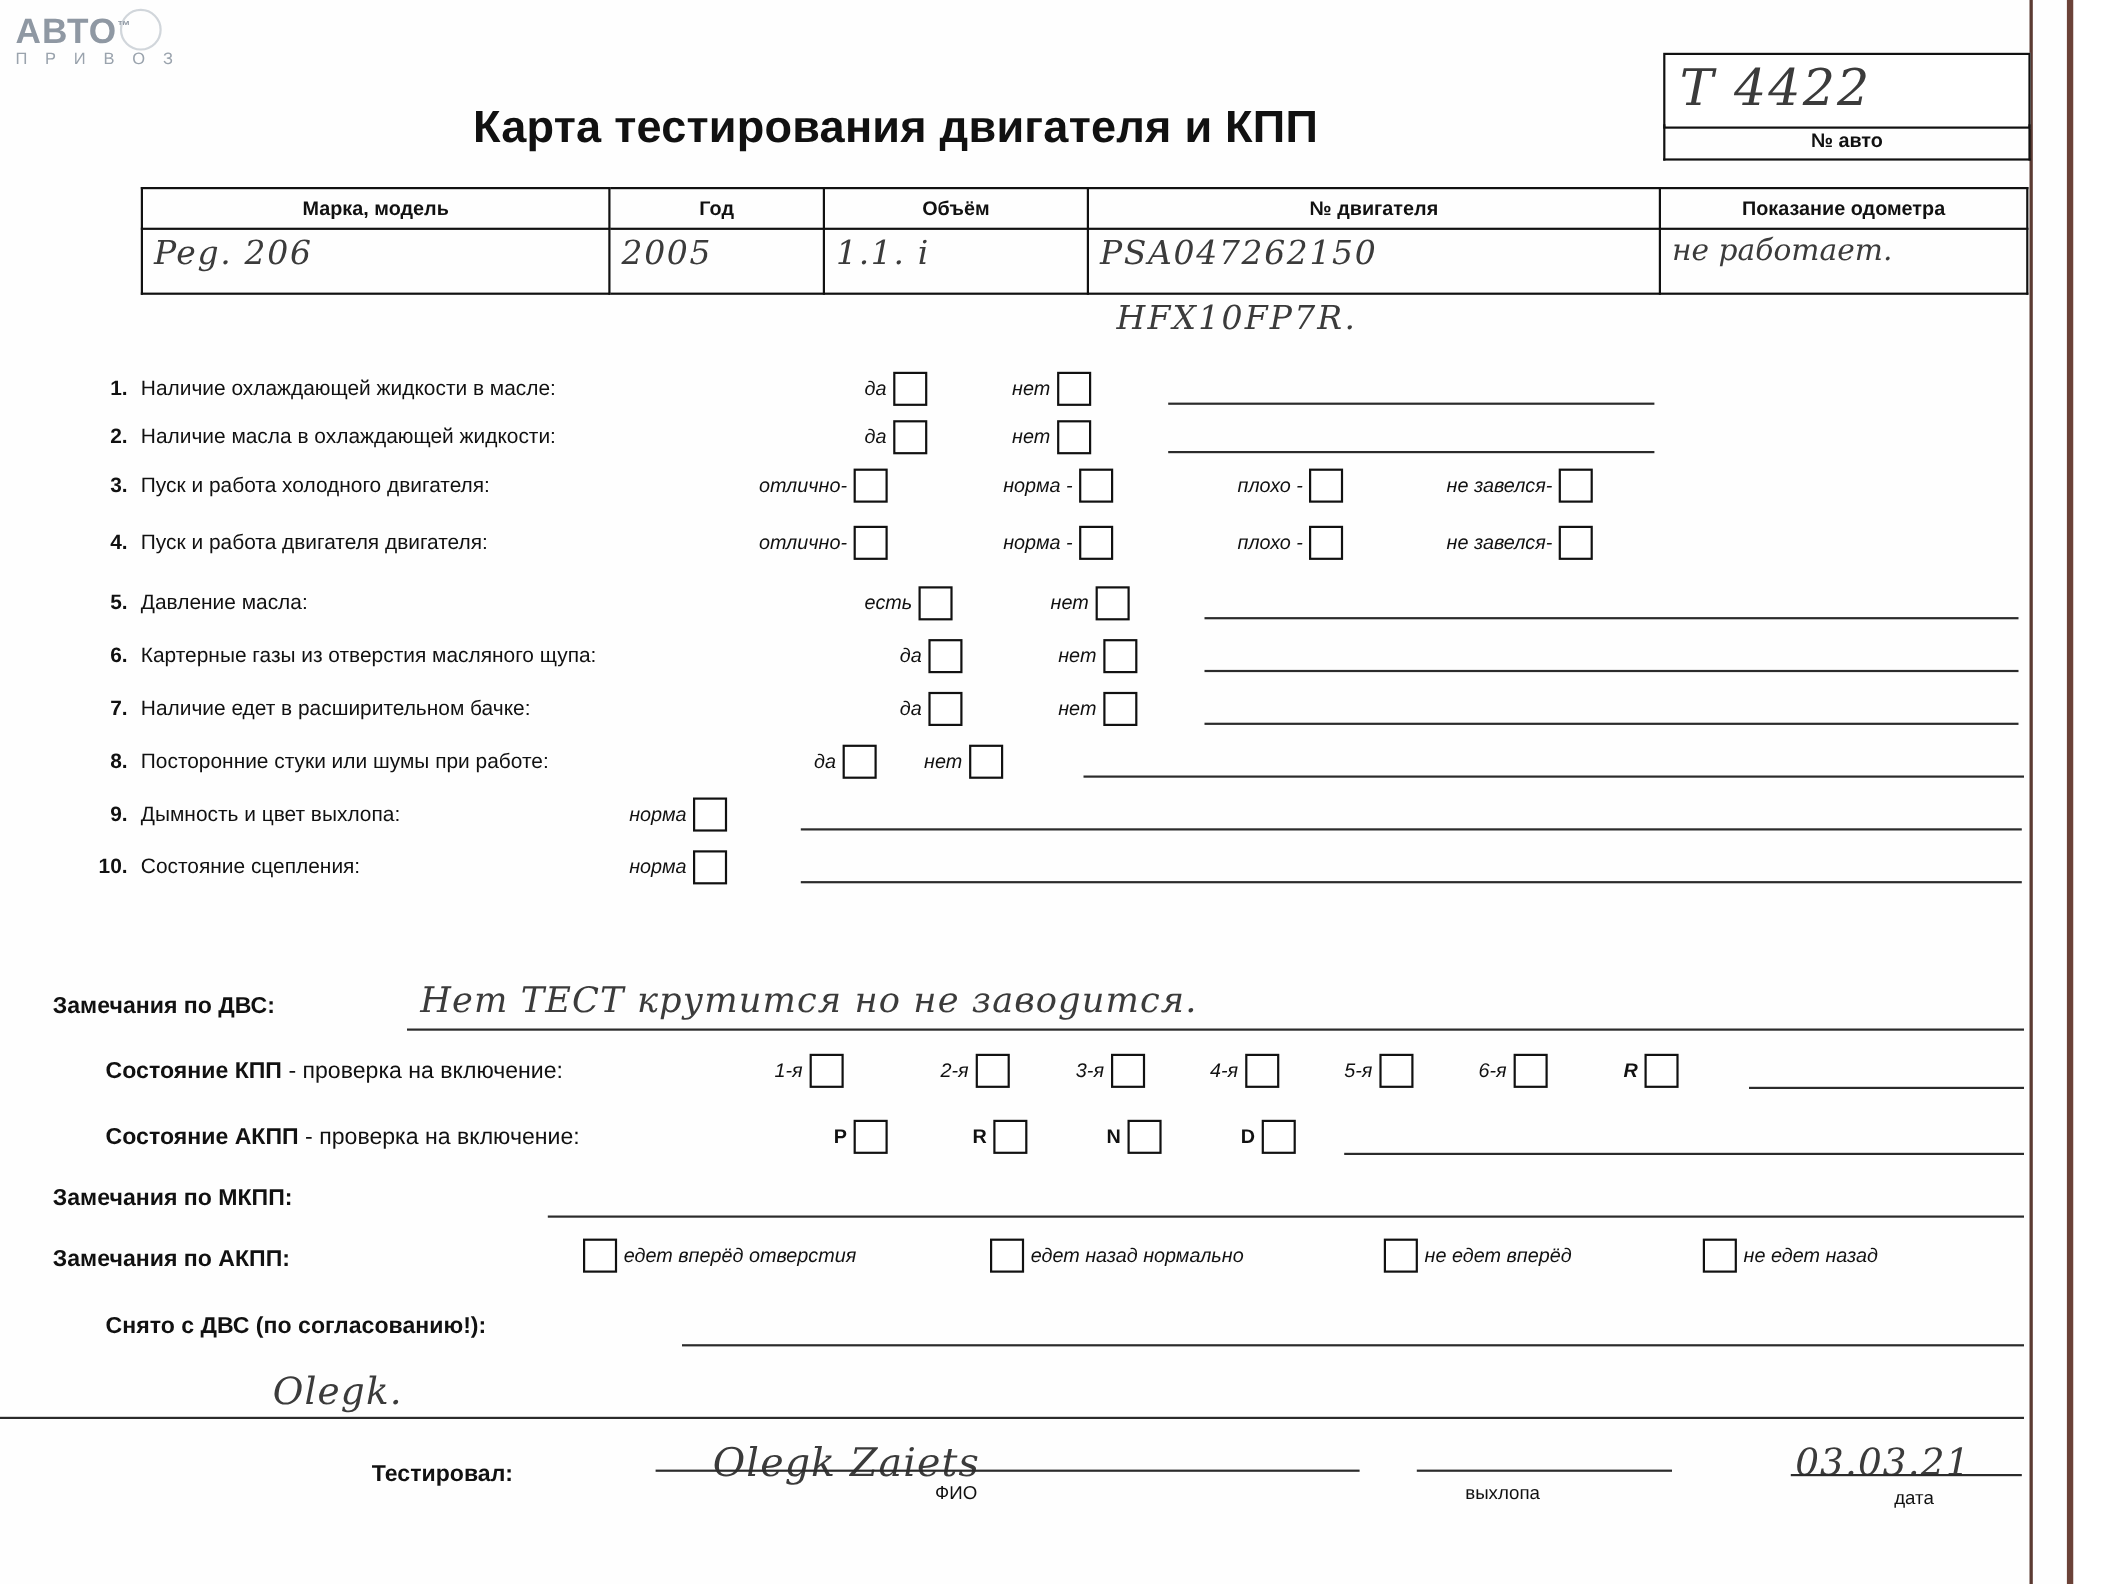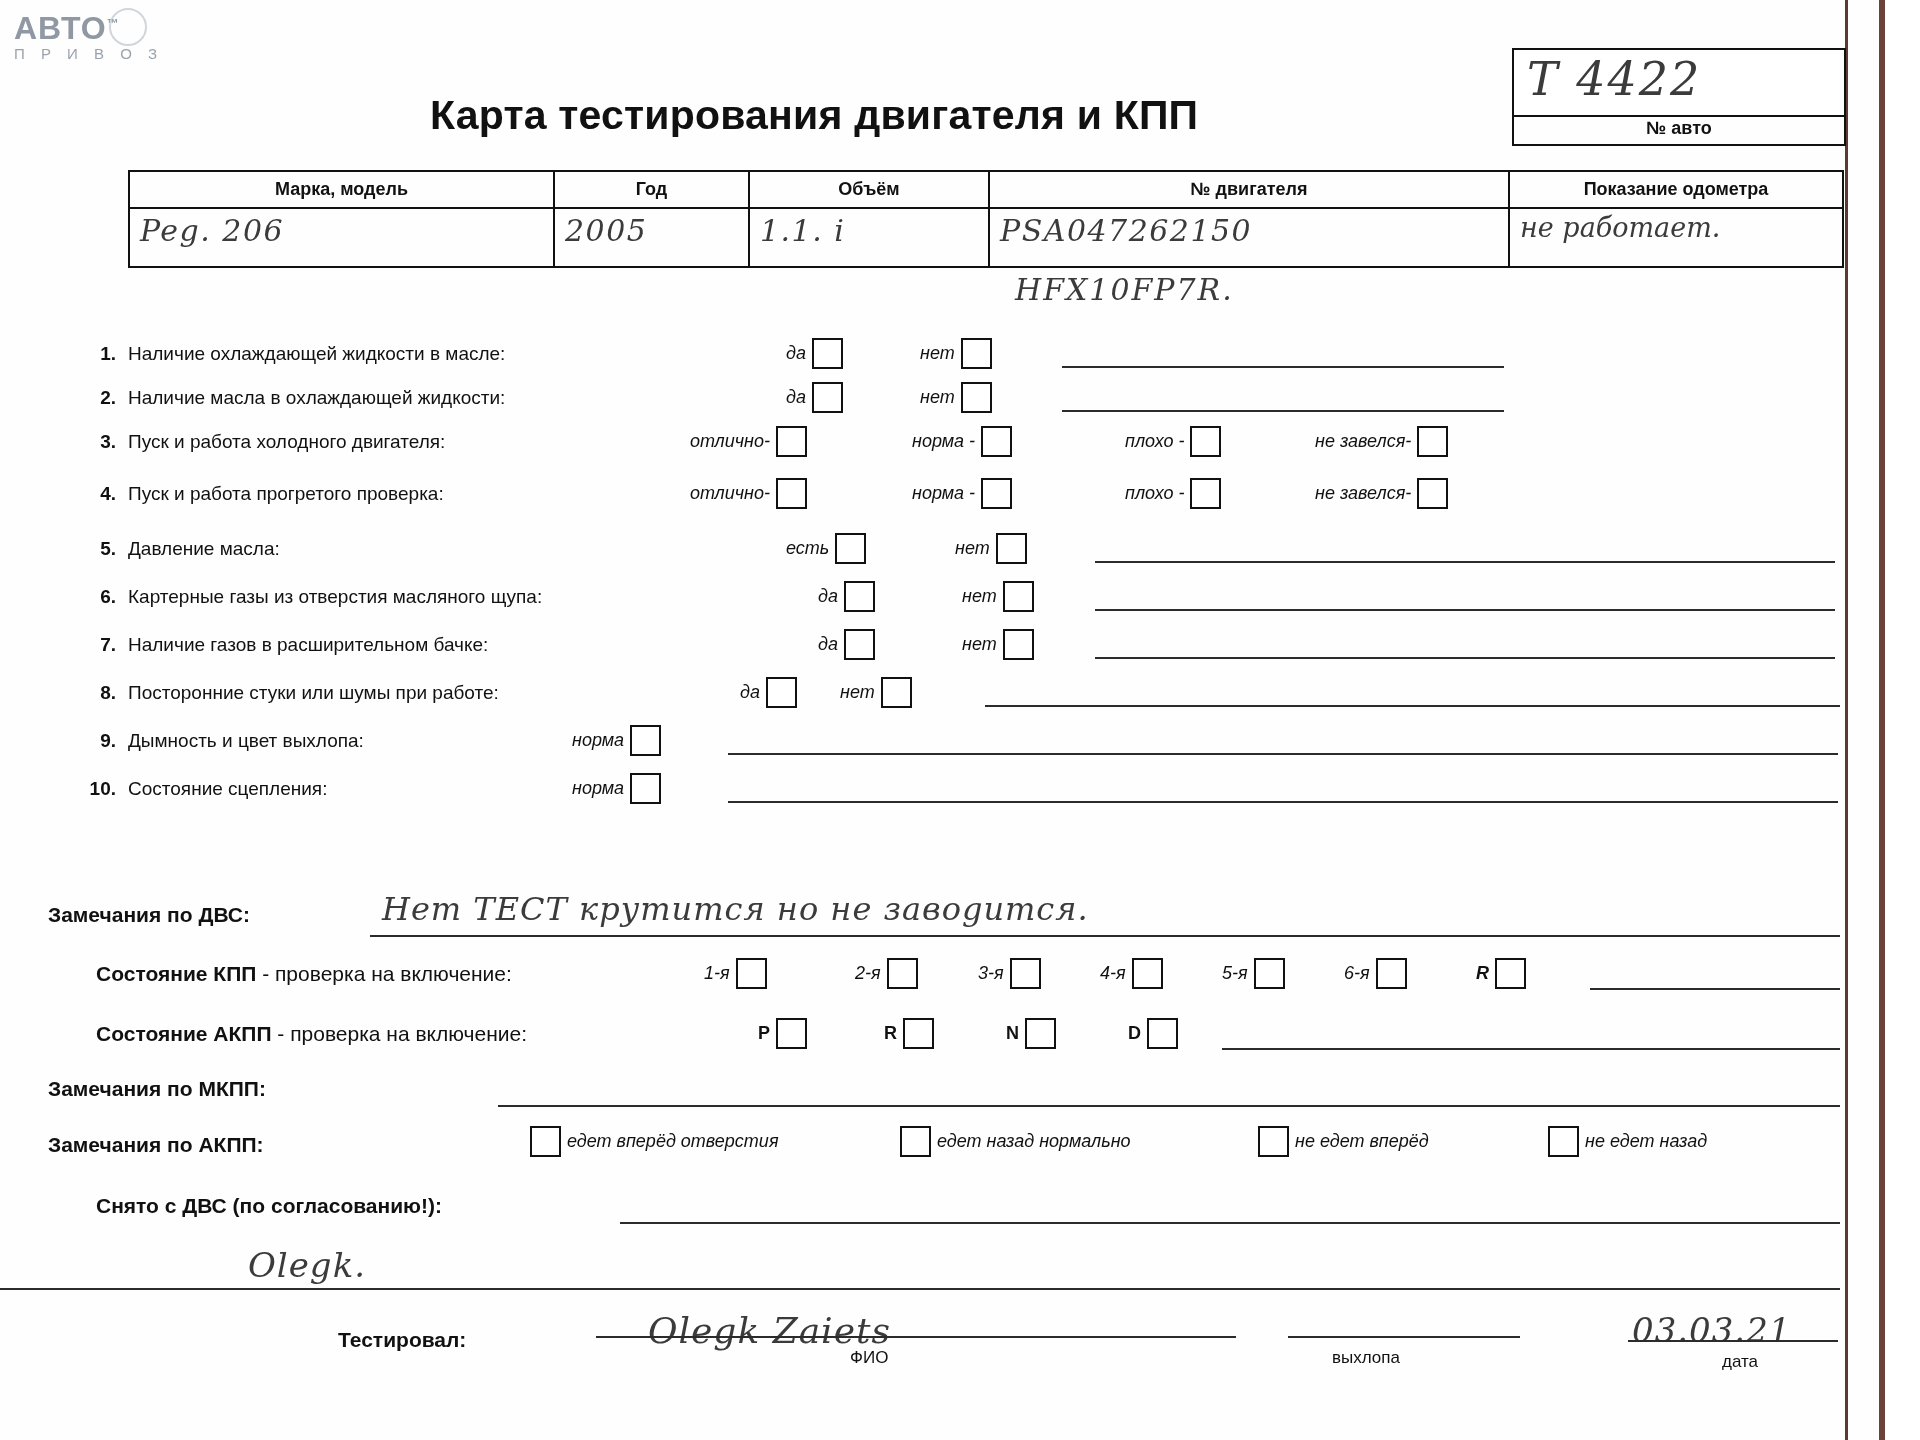--- a/index.html
+++ b/index.html
@@ -328,21 +328,21 @@
           <span class="box"></span>
       </div>
       <div class="opt" style="left:1315px;">
         <span>не завелся-</span>
           <span class="box"></span>
       </div>
     </div>
 
     <div class="row" style="height:55px">
       <div class="num">4.</div>
-      <div class="qtext">Пуск и работа прогретого проверка:</div>
+      <div class="qtext">Пуск и работа двигателя двигателя:</div>
       <div class="opt" style="left:690px;">
         <span>отлично-</span>
           <span class="box"></span>
       </div>
       <div class="opt" style="left:912px;">
         <span>норма -</span>
           <span class="box"></span>
       </div>
       <div class="opt" style="left:1125px;">
         <span>плохо -</span>
@@ -377,21 +377,21 @@
       </div>
       <div class="opt" style="left:962px;">
         <span>нет</span>
           <span class="box"></span>
       </div>
       <div class="line" style="left:1095px;width:740px;"></div>
     </div>
 
     <div class="row" style="height:48px">
       <div class="num">7.</div>
-      <div class="qtext">Наличие газов в расширительном бачке:</div>
+      <div class="qtext">Наличие едет в расширительном бачке:</div>
       <div class="opt" style="left:818px;">
         <span>да</span>
           <span class="box"></span>
       </div>
       <div class="opt" style="left:962px;">
         <span>нет</span>
           <span class="box"></span>
       </div>
       <div class="line" style="left:1095px;width:740px;"></div>
     </div>

